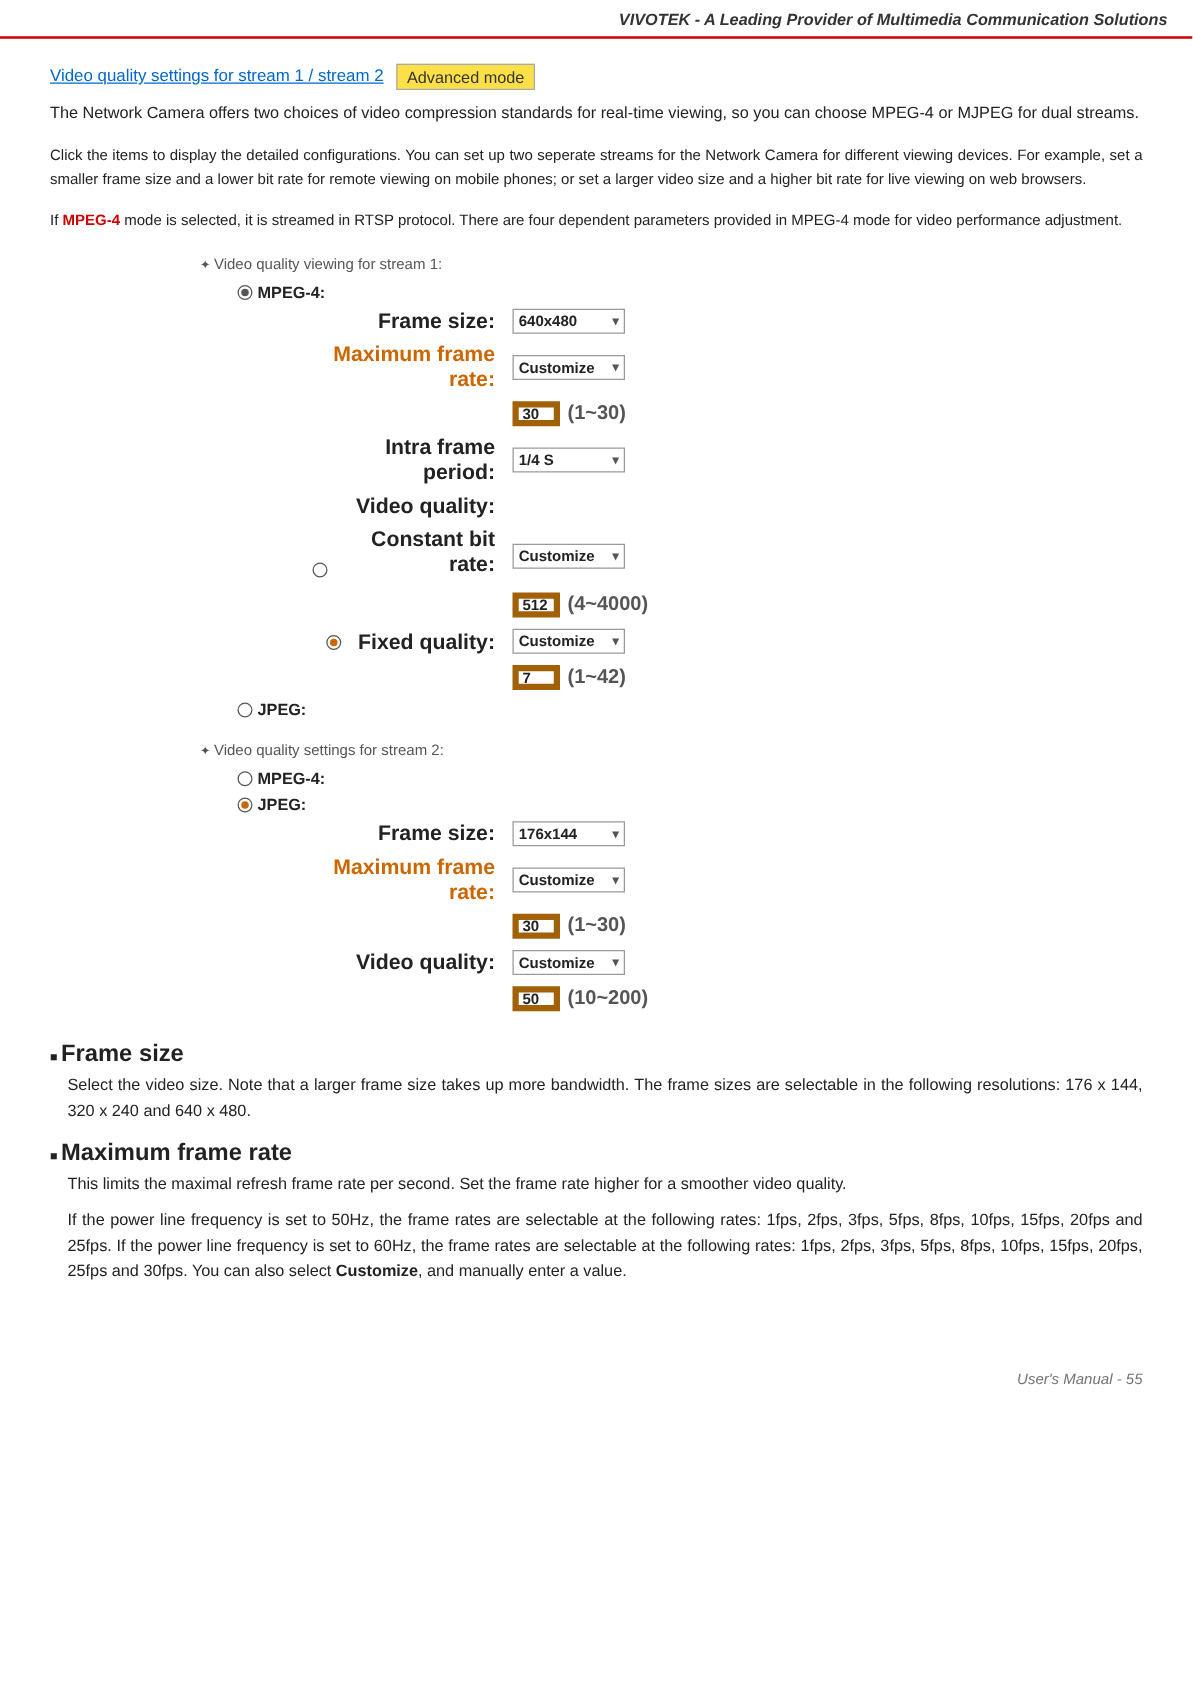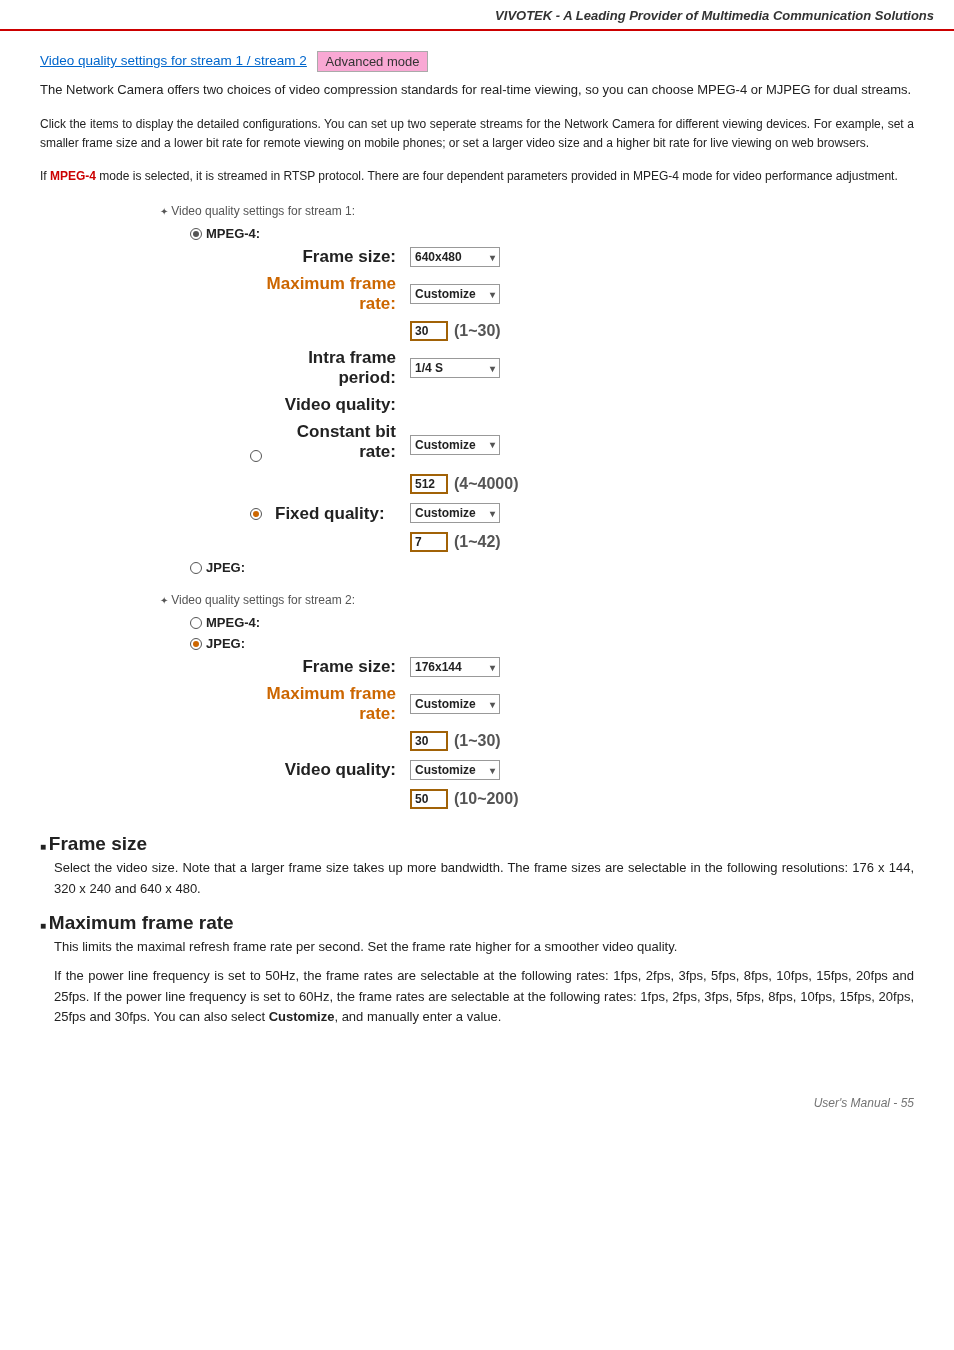--- a/index.html
+++ b/index.html
@@ -40,21 +40,21 @@
       text-decoration: underline;
       font-size: 13.5px;
       cursor: pointer;
     }
     .advanced-mode-btn {
       display: inline-block;
       border: 1px solid #aaa;
       padding: 2px 8px;
       font-size: 13px;
       cursor: pointer;
-      background: #f9a8d4;
+      background: #fde047;
       color: #333;
       margin-left: 6px;
       vertical-align: middle;
     }
     .intro-text {
       margin-top: 8px;
       font-size: 13px;
       line-height: 1.6;
       text-align: justify;
     }
@@ -135,21 +135,21 @@
       justify-content: space-between;
       cursor: pointer;
     }
     .select-box::after {
       content: "▾";
       font-size: 10px;
       margin-left: 4px;
       color: #555;
     }
     .input-box {
-      border: 2px solid #a16207;
+      border: 5px solid #a16207;
       width: 38px;
       height: 20px;
       font-size: 12px;
       padding: 1px 3px;
       text-align: left;
       display: inline-flex;
       align-items: center;
     }
     .range-hint {
       font-size: 16px;
@@ -238,21 +238,21 @@
 
     <p class="intro-text">The Network Camera offers two choices of video compression standards for real-time viewing, so you can choose MPEG-4 or MJPEG for dual streams.</p>
 
     <p class="para">Click the items to display the detailed configurations. You can set up two seperate streams for the Network Camera for different viewing devices. For example, set a smaller frame size and a lower bit rate for remote viewing on mobile phones; or set a larger video size and a higher bit rate for live viewing on web browsers.</p>
 
     <p class="para">
       <span>If </span><span class="mpeg4-highlight">MPEG-4</span><span> mode is selected, it is streamed in RTSP protocol. There are four dependent parameters provided  in MPEG-4 mode for video performance adjustment.</span>
     </p>
 
     <div class="stream-section">
-      <div class="stream-section-title">Video quality settings for stream 1:</div>
+      <div class="stream-section-title">Video quality viewing for stream 1:</div>
 
       <div class="radio-group">
         <div class="radio-row">
           <span class="radio-circle filled"></span>
           <span class="radio-label">MPEG-4:</span>
         </div>
 
         <div class="settings-table">
           <div class="settings-row">
             <div class="settings-label">Frame size:</div>
@@ -312,21 +312,21 @@
             <div class="settings-value">
               <div class="input-box">
                   <span>512</span>
                 </div>
               <span class="range-hint">(4~4000)</span>
             </div>
           </div>
 
           <div class="settings-row">
             <div class="settings-label">
-              <span style="display:inline-flex;align-items:center;gap:13px;width:100%;">
+              <span style="display:inline-flex;align-items:center;justify-content:flex-end;gap:13px;width:100%;">
                 <span class="radio-circle filled-orange"></span>
                 <span>Fixed quality:</span>
               </span>
             </div>
             <div class="settings-value">
               <div class="select-box">
                   <span>Customize</span>
                 </div>
             </div>
           </div>

